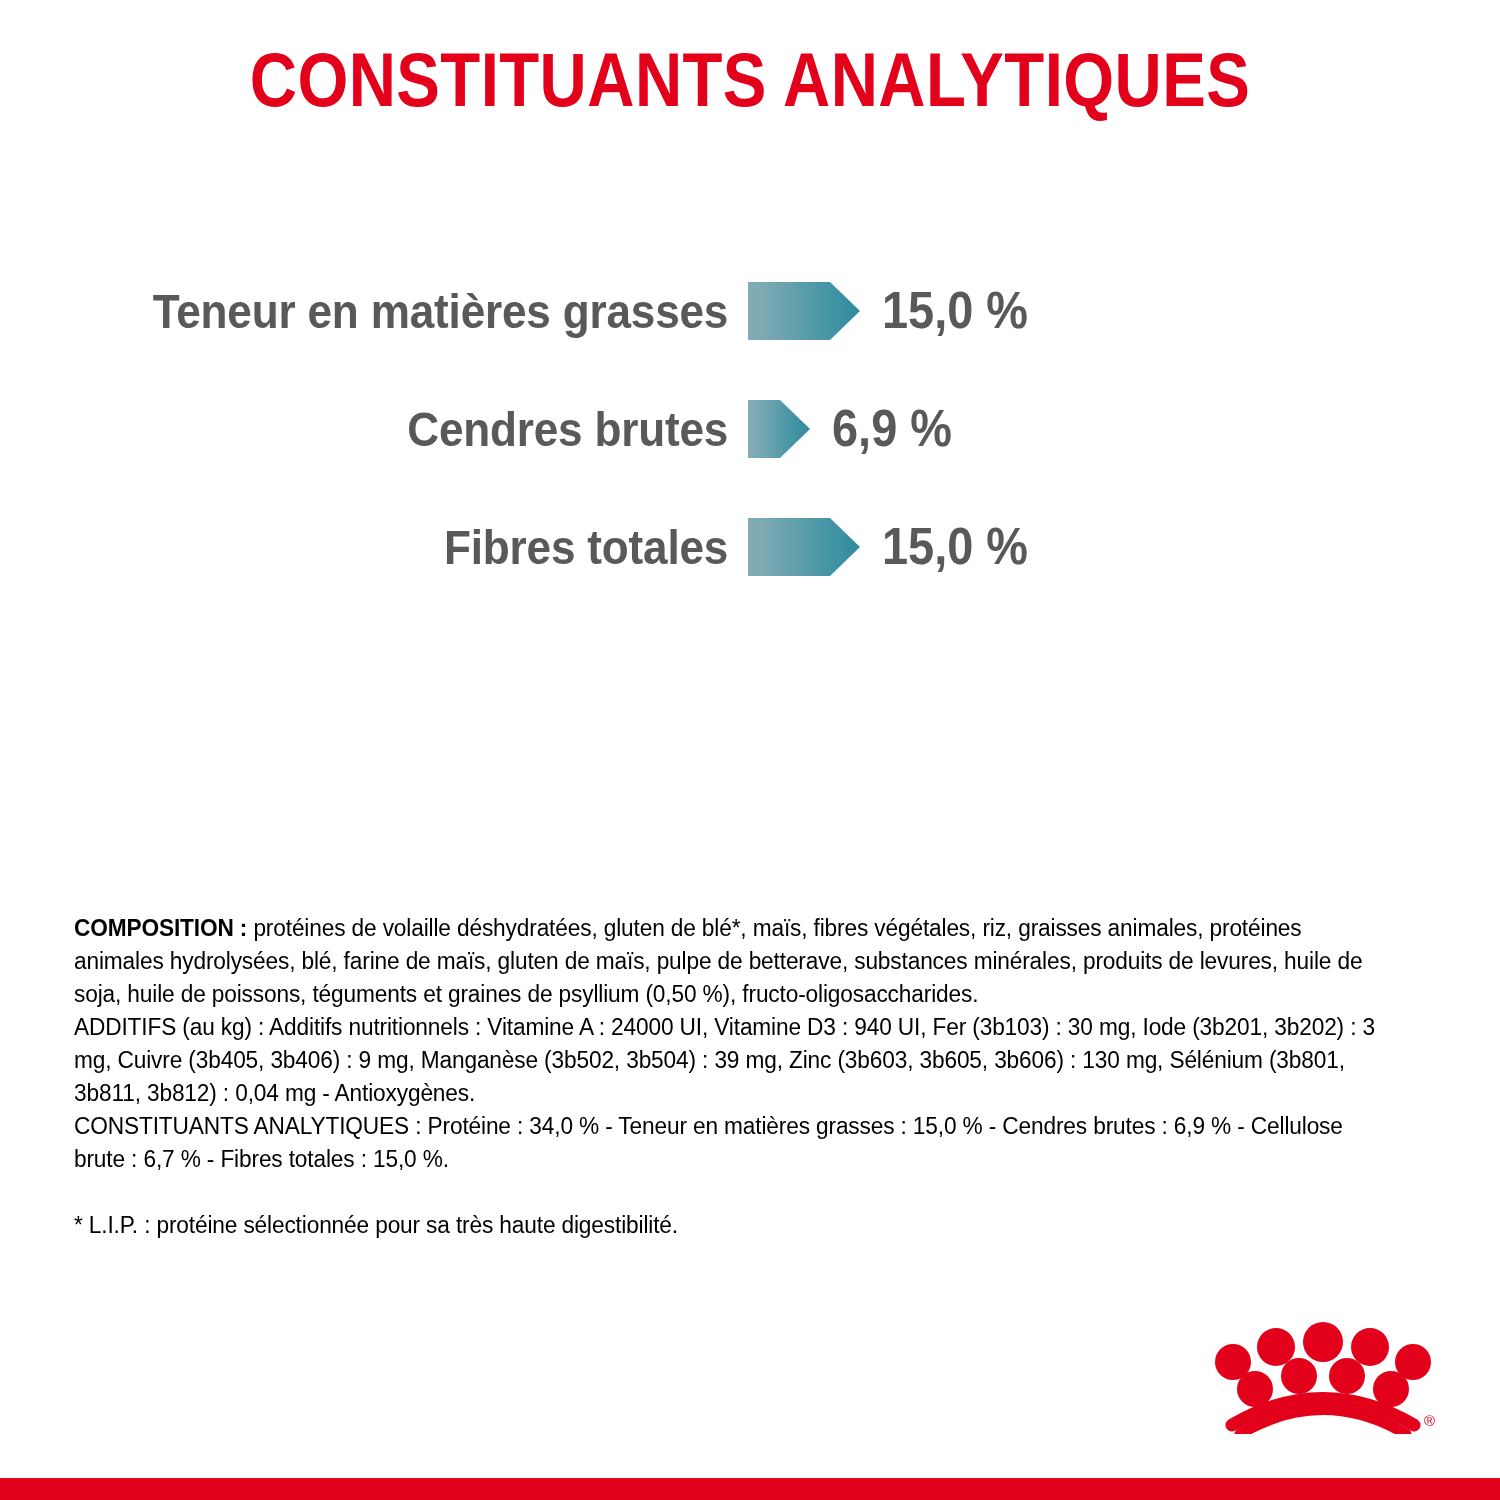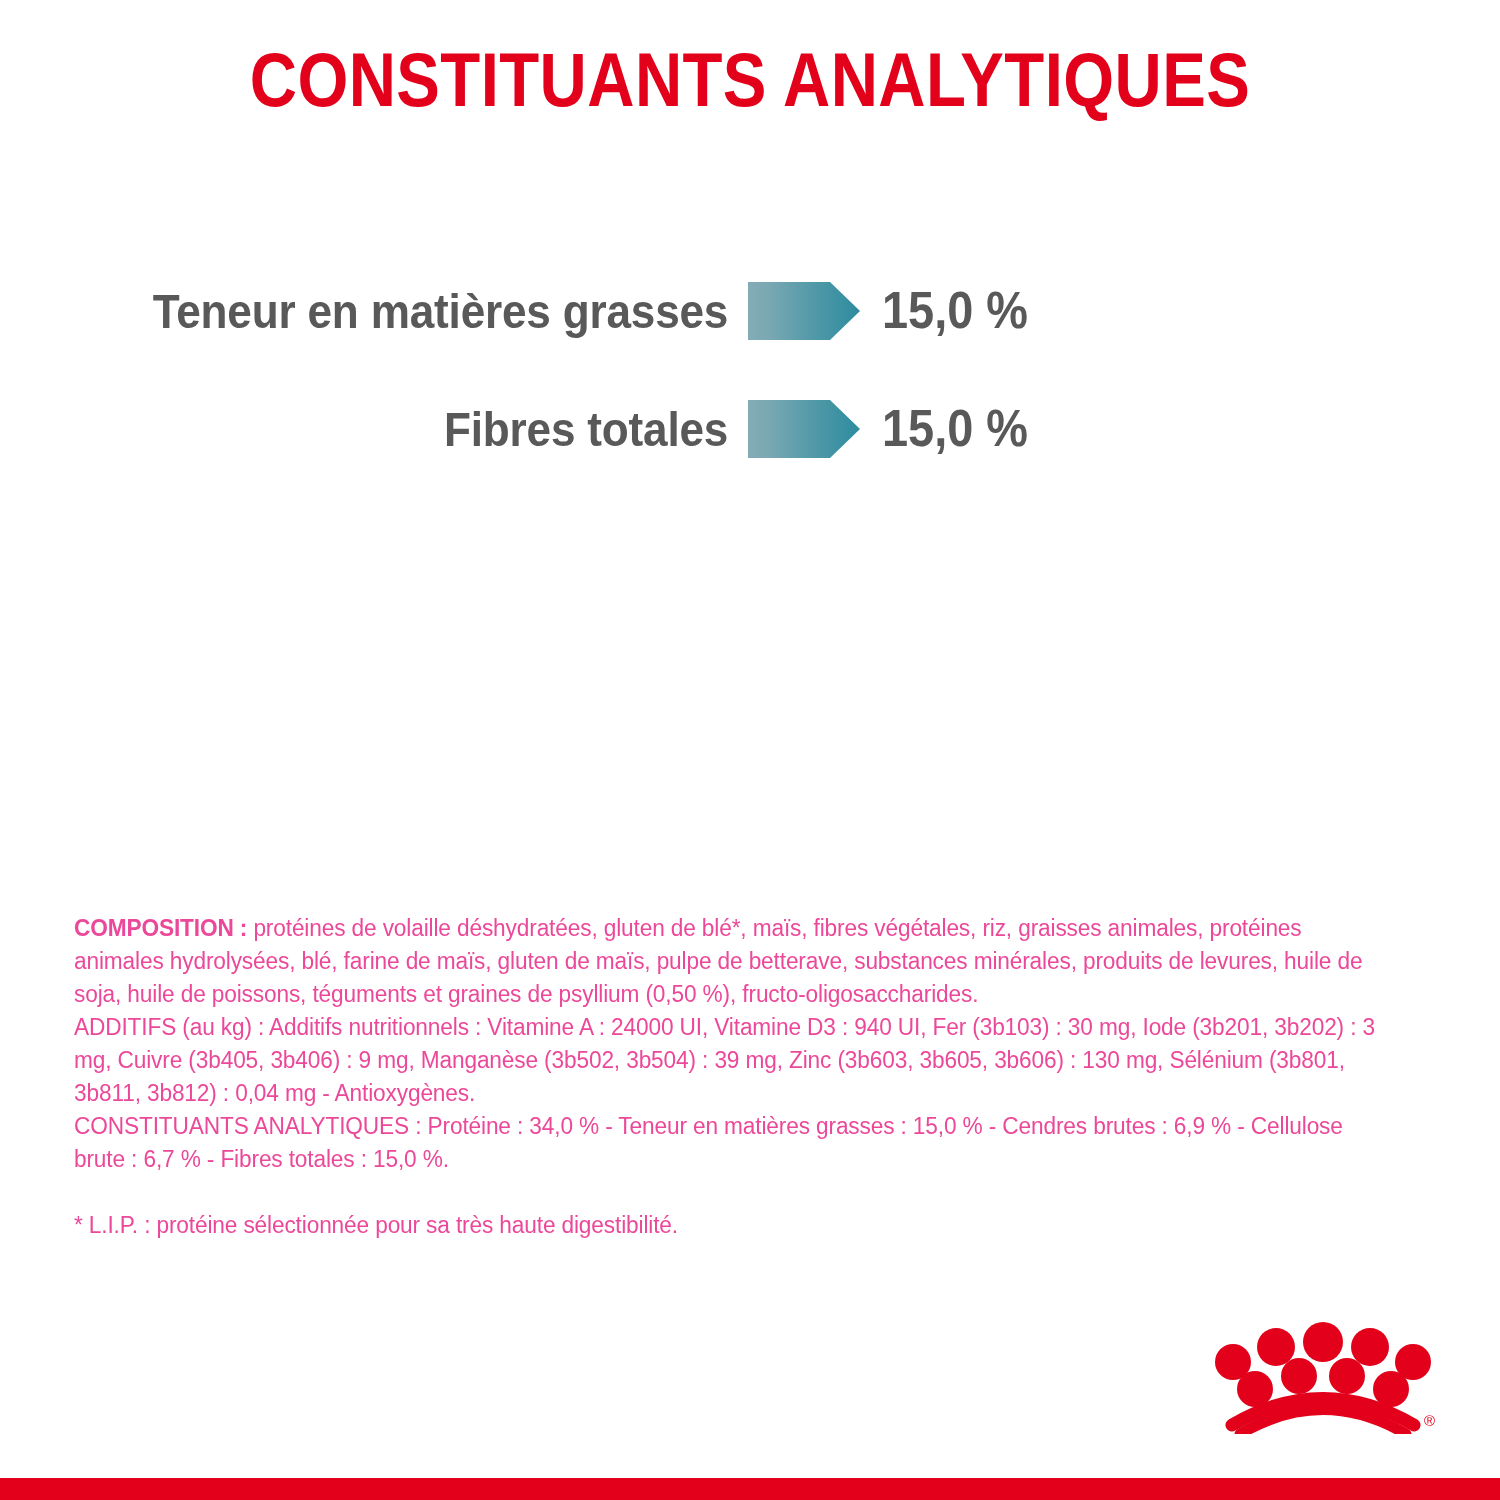--- a/index.html
+++ b/index.html
@@ -85,21 +85,21 @@
     transform-origin: left center;
     margin-left: 22px;
   }
 
   
   .body-text {
     position: absolute;
     left: 74px;
     top: 912px;
     width: 1350px;
-    color: #ec4899;
+    color: #000000;
     font-family: "Liberation Sans", sans-serif;
     font-size: 23.5px;
     line-height: 33px;
     letter-spacing: -0.15px;
   }
   .body-text .para {
     transform: scaleX(0.965);
     transform-origin: left top;
   }
   .body-text .spacer {
@@ -138,20 +138,27 @@
 
 
   <div class="nutrient-row">
     <div class="nutrient-label">Teneur en matières grasses</div>
     <div class="nutrient-bar-wrap">
       <div class="nutrient-bar" style="width:112px"></div>
       <div class="nutrient-value">15,0 %</div>
     </div>
   </div>
 
+  <div class="nutrient-row">
+    <div class="nutrient-label">Cendres brutes</div>
+    <div class="nutrient-bar-wrap">
+      <div class="nutrient-bar" style="width:62px"></div>
+      <div class="nutrient-value">6,9 %</div>
+    </div>
+  </div>
 
 
   <div class="nutrient-row">
     <div class="nutrient-label">Fibres totales</div>
     <div class="nutrient-bar-wrap">
       <div class="nutrient-bar" style="width:112px"></div>
       <div class="nutrient-value">15,0 %</div>
     </div>
   </div>
 

